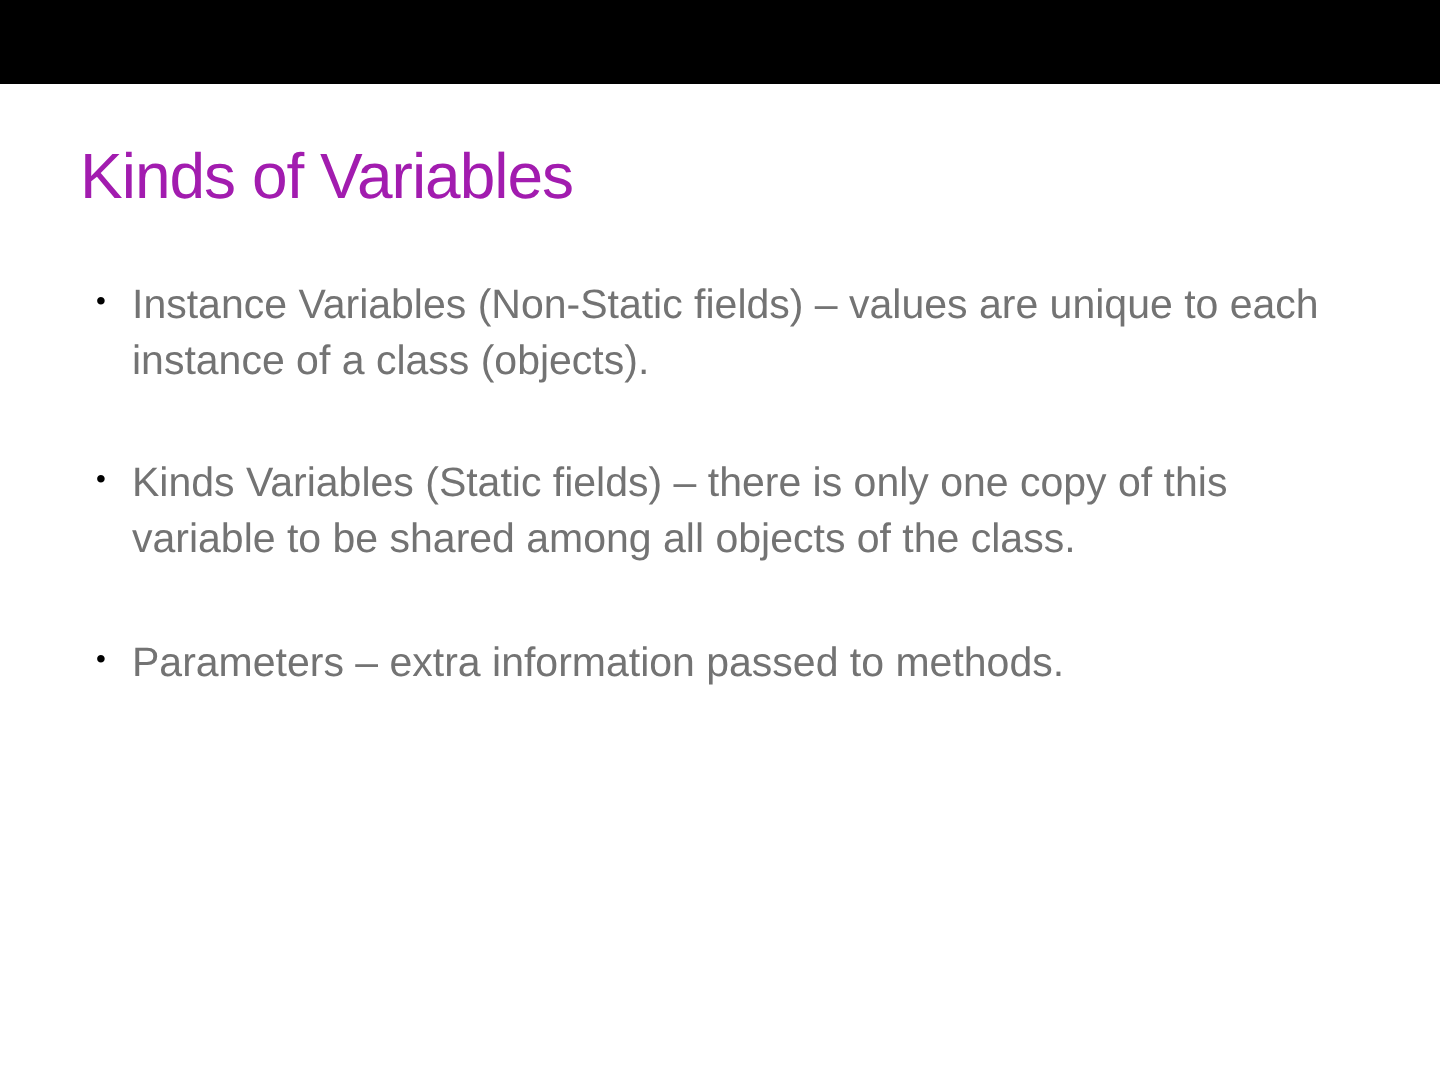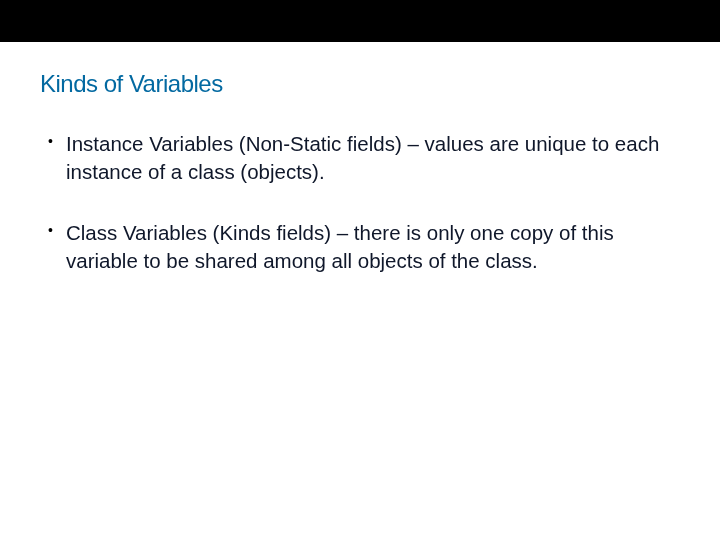--- a/index.html
+++ b/index.html
@@ -17,34 +17,34 @@
     }
     .top-bar {
       width: 100%;
       height: 42px;
       background: #000000;
     }
     .content {
       padding: 28px 40px 0 40px;
     }
     .title {
-      font-size: 24px;
+      font-size: 32px;
       font-weight: 400;
-      color: #0369a1;
+      color: #a21caf;
       margin-bottom: 32px;
       letter-spacing: -0.5px;
     }
     .bullet-list {
       list-style: none;
       padding-left: 8px;
     }
     .bullet-item {
       font-size: 20.5px;
       line-height: 1.35;
-      color: #0f172a;
+      color: #737373;
       margin-bottom: 34px;
       position: relative;
       padding-left: 18px;
     }
     .bullet-item::before {
       content: "•";
       position: absolute;
       left: 0;
       top: 2px;
       font-size: 14px;
@@ -53,15 +53,16 @@
   </style>
 </head>
 <body>
 
 <div class="top-bar"></div>
 
 <div class="content">
   <h1 class="title">Kinds of Variables</h1>
   <ul class="bullet-list">
     <li class="bullet-item">Instance Variables (Non-Static fields) – values are unique to each instance of a class (objects).</li>
-    <li class="bullet-item">Class Variables (Kinds fields) – there is only one copy of this variable to be shared among all objects of the class.</li>
+    <li class="bullet-item">Kinds Variables (Static fields) – there is only one copy of this variable to be shared among all objects of the class.</li>
+    <li class="bullet-item">Parameters – extra information passed to methods.</li>
   </ul>
 </div>
 
 </body></html>

